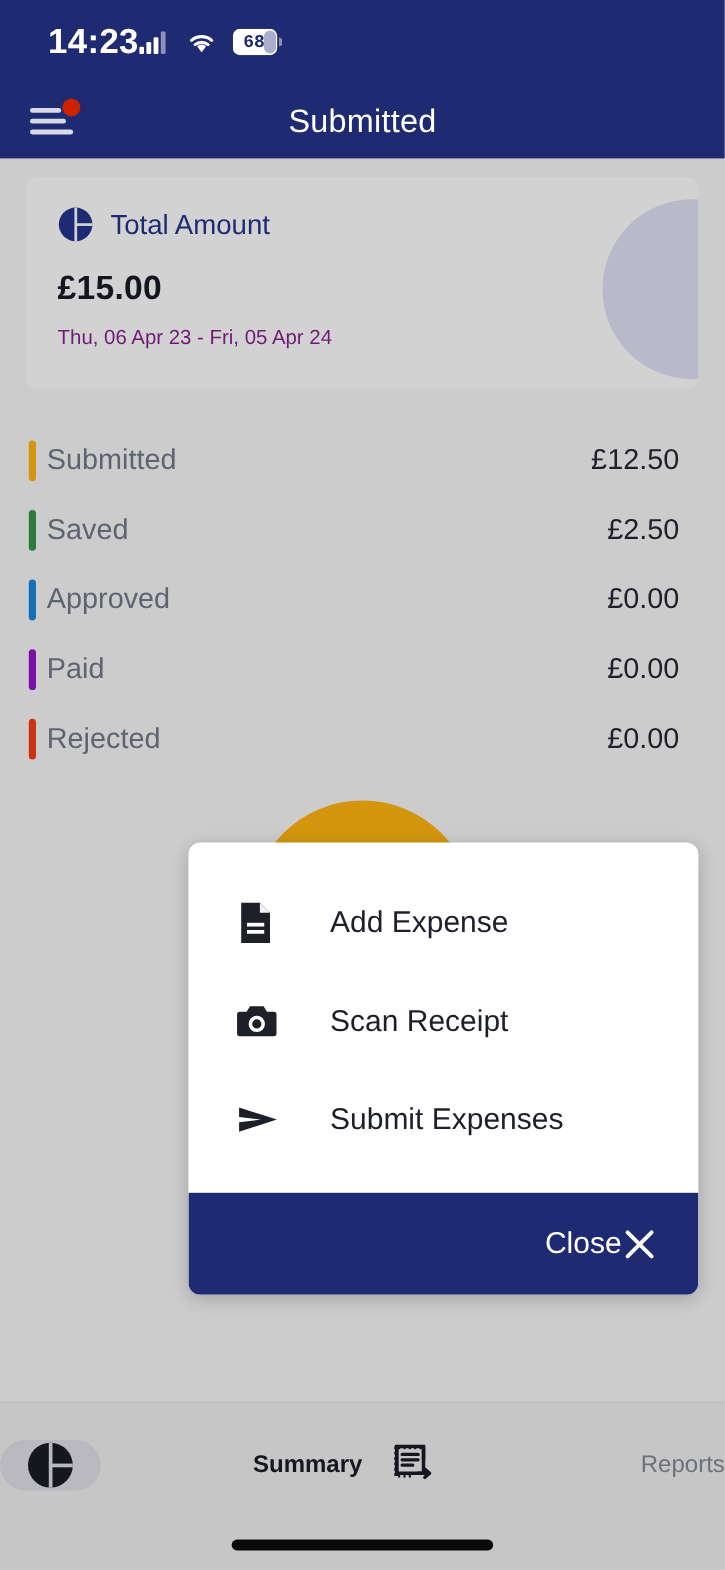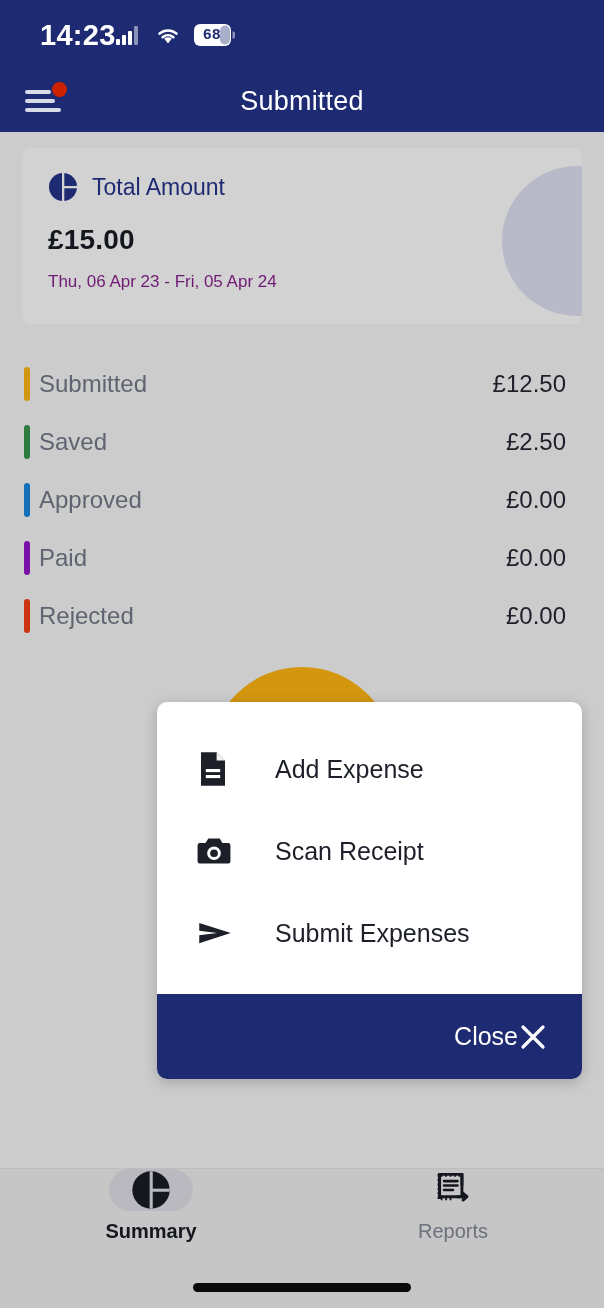--- a/index.html
+++ b/index.html
@@ -84,22 +84,22 @@
   }
   .pie { width:186px; height:186px; border-radius:50%; }
 
   
   .bottomnav {
     position:absolute; left:0; bottom:0; width:604px; height:140px;
     background:#c6c6c6; border-top:1px solid #bdbdbd;
   }
   .nav-items { display:flex; height:104px; }
   .nav-item {
-    flex:1; display:flex; flex-direction:column;
-    align-items:center; justify-content:flex-start; gap:9px; cursor:pointer;
+    flex:1; display:flex; flex-direction:row;
+    align-items:center; justify-content:space-between; gap:9px; cursor:pointer;
   }
   .nav-pill {
     width:84px; height:42px; border-radius:21px;
     display:flex; align-items:center; justify-content:center;
   }
   .nav-pill.active { background:#b9b9bf; }
   .nav-label { font-size:20px; color:#6c717c; }
   .nav-label.active { color:#15171f; font-weight:bold; }
   .home-indicator {
     position:absolute; left:50%; transform:translateX(-50%); bottom:16px;

